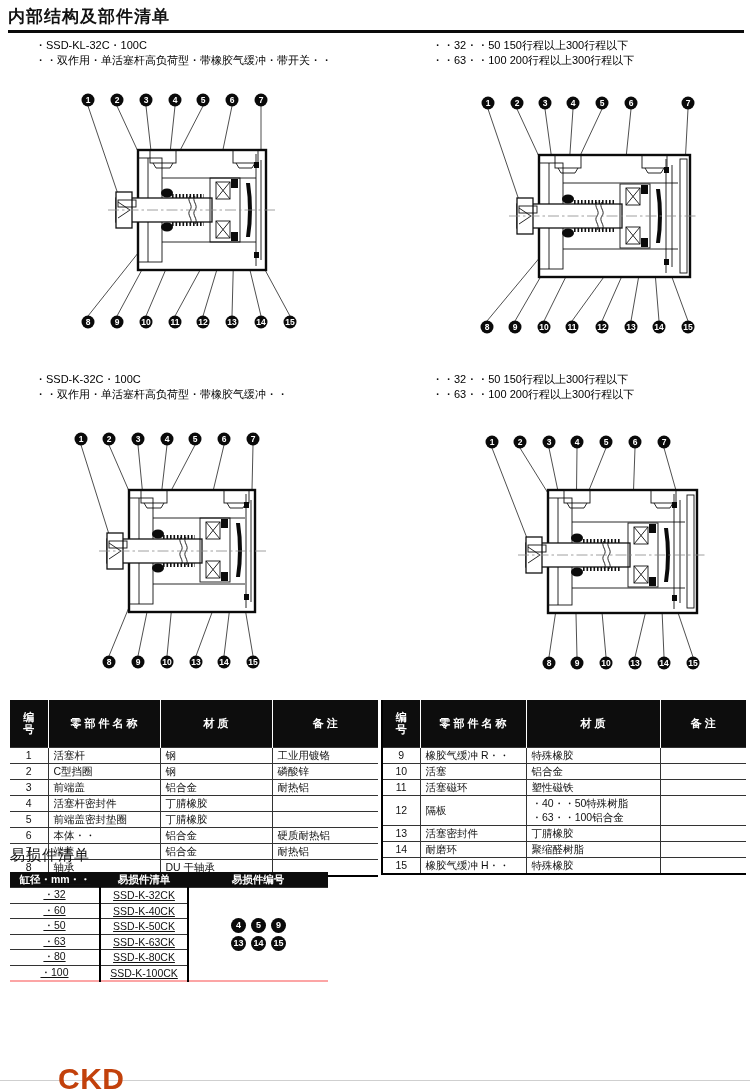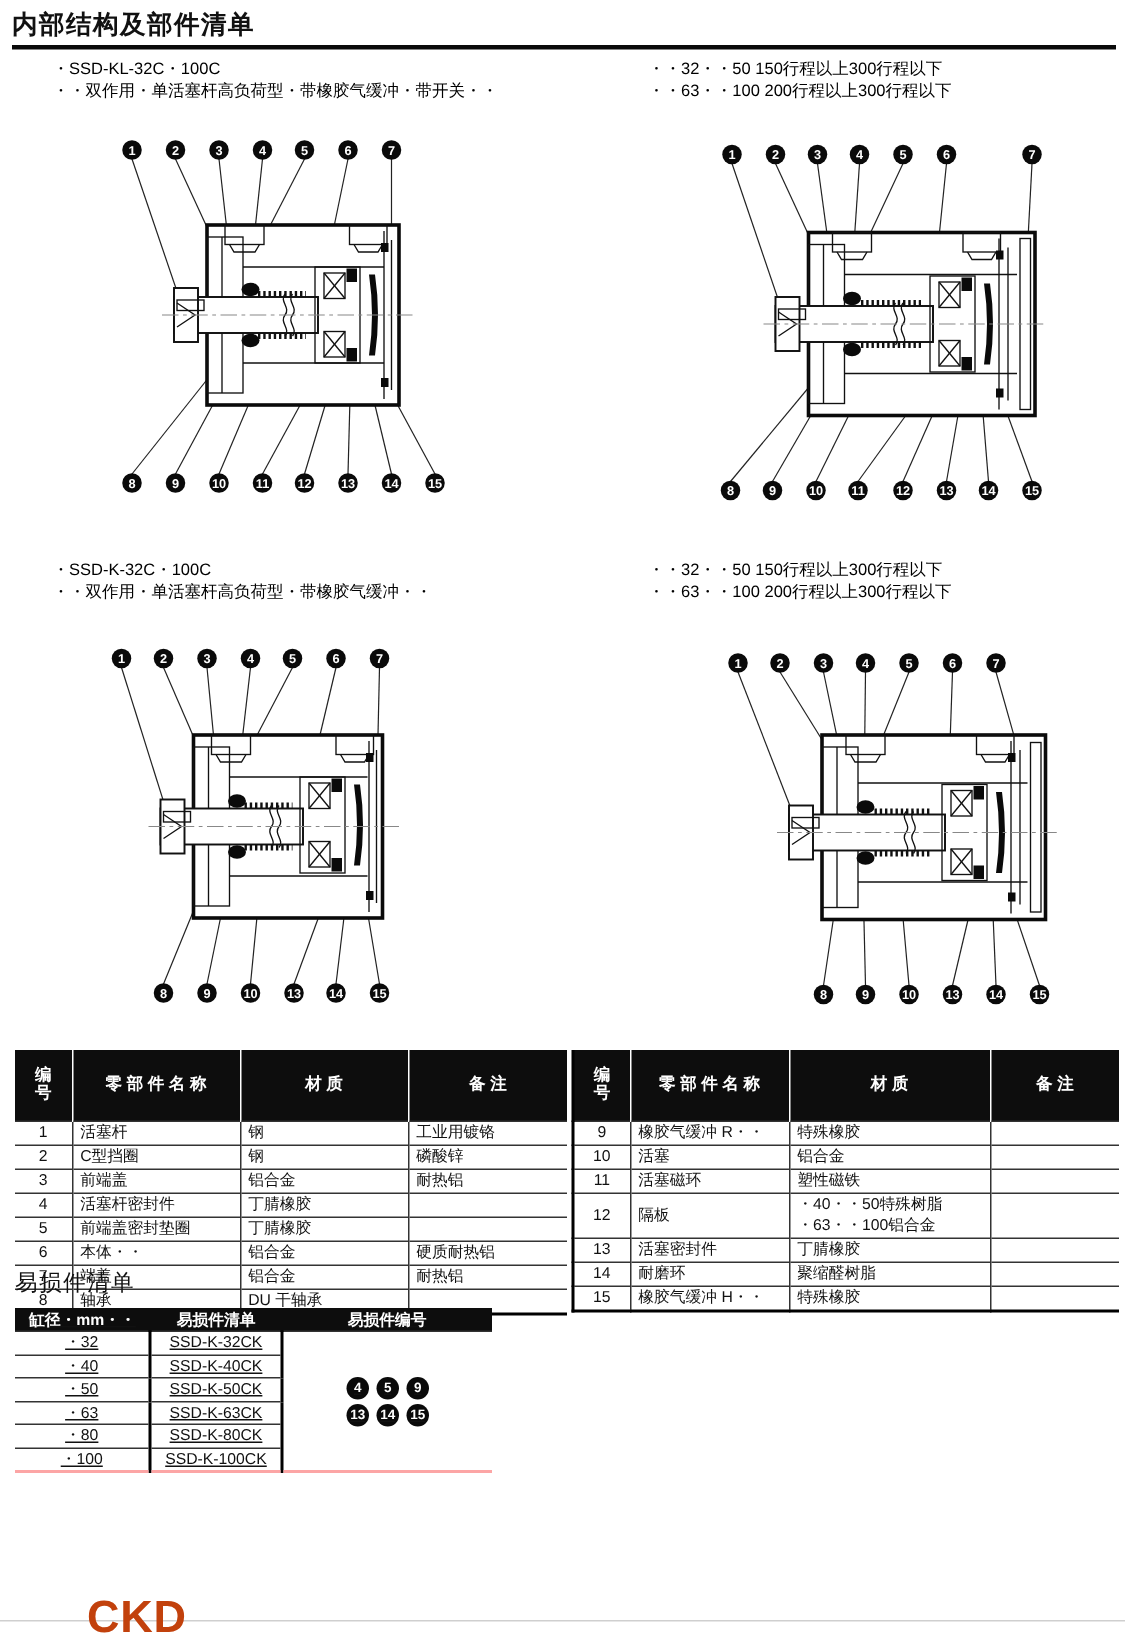--- a/index.html
+++ b/index.html
@@ -568,21 +568,21 @@
             </div>
             <div class="badge-row">
               <span class="badge">13</span>
               <span class="badge">14</span>
               <span class="badge">15</span>
             </div>
           </div>
         </td>
       </tr>
       <tr>
-          <td class="b1">・40</td>
+          <td class="b1">・60</td>
           <td class="b2">SSD-K-40CK</td>
         </tr>
       <tr>
           <td class="b1">・50</td>
           <td class="b2">SSD-K-50CK</td>
         </tr>
       <tr>
           <td class="b1">・63</td>
           <td class="b2">SSD-K-63CK</td>
         </tr>

